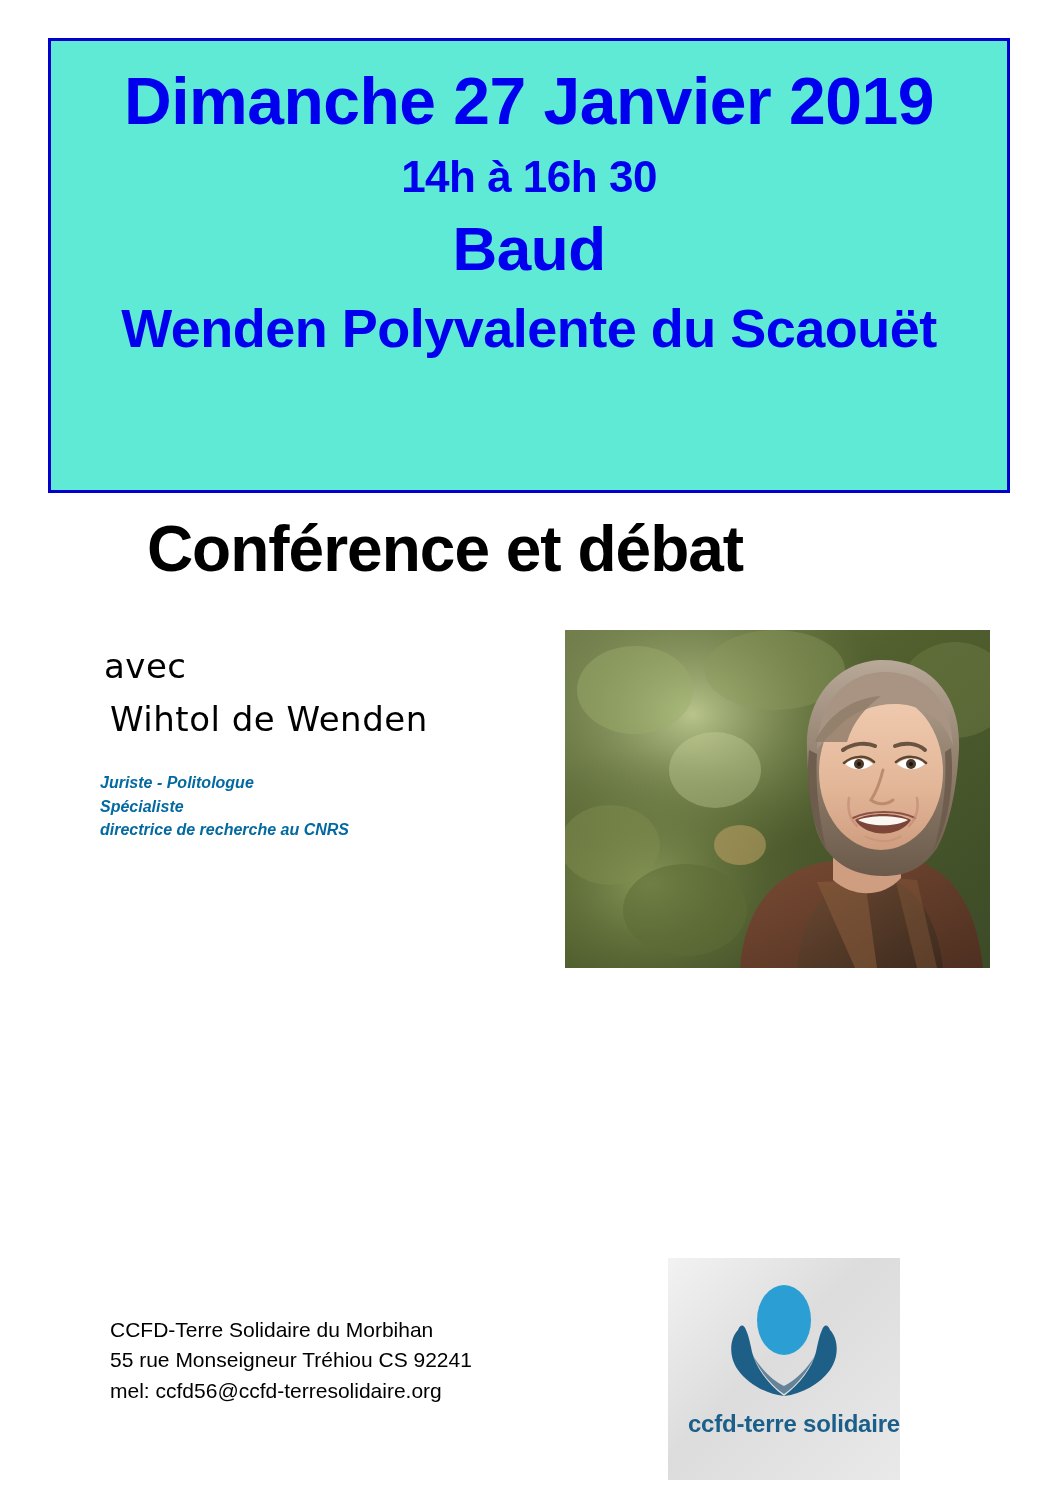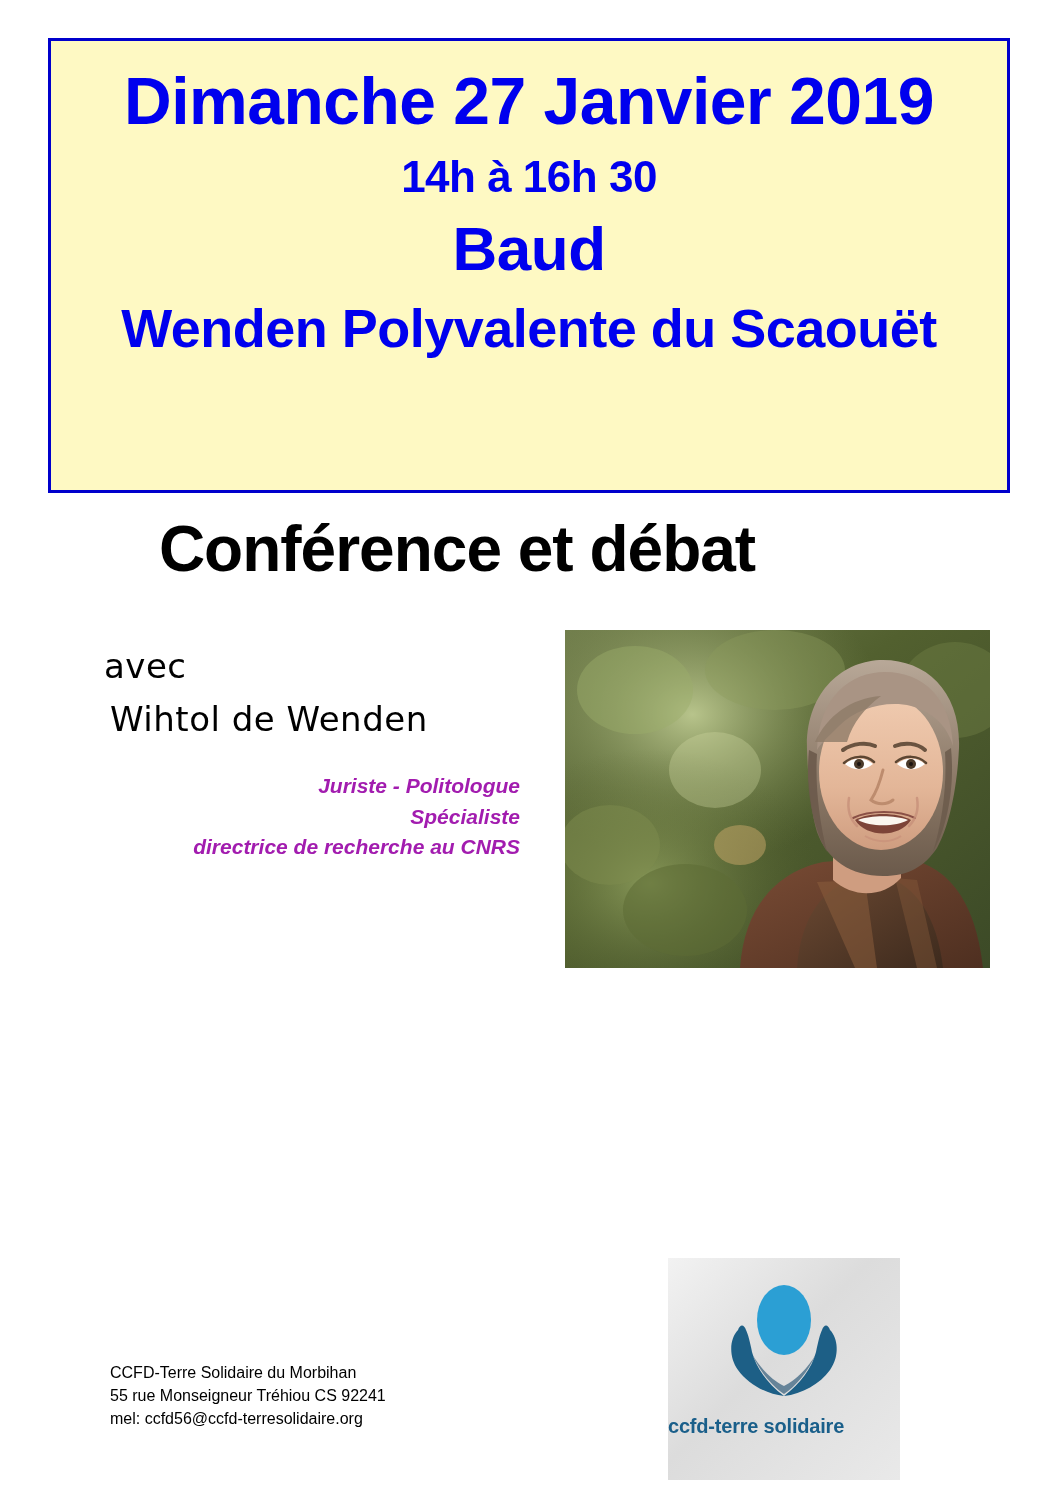--- a/index.html
+++ b/index.html
@@ -23,39 +23,39 @@
 
   
   .header-box {
     position: absolute;
     left: 48px;
     top: 38px;
     width: 962px;
     height: 455px;
     border: 3px solid #0000cc;
     box-sizing: border-box;
-    background: #fef9c3;
+    background: #5eead4;
   }
   .header-line {
     color: #0000ee;
     font-weight: bold;
     text-align: center;
     font-family: "Liberation Sans", sans-serif;
     line-height: 1.05;
     letter-spacing: -0.5px;
   }
   .hl-1 { font-size: 66px; margin-top: 26px; }
   .hl-2 { font-size: 44px; margin-top: 18px; }
   .hl-3 { font-size: 62px; margin-top: 16px; }
   .hl-4 { font-size: 54px; margin-top: 18px; }
 
   
   .main-title {
     position: absolute;
-    left: 12px;
+    left: 0;
     top: 512px;
     width: 890px;
     text-align: center;
     font-size: 64px;
     font-weight: bold;
     color: #000000;
     font-family: "Liberation Sans", sans-serif;
     letter-spacing: -1px;
   }
 
@@ -72,26 +72,26 @@
     color: #000000;
     line-height: 1.55;
     letter-spacing: 0.5px;
   }
   .speaker-avec { margin-left: 4px; }
   .speaker-name1 { margin-left: 10px; }
   .speaker-name2 { margin-left: 10px; }
 
   .speaker-credentials {
     margin-top: 26px;
-    text-align: right;
+    text-align: left;
     font-family: "Liberation Sans", sans-serif;
     font-style: italic;
     font-weight: bold;
-    font-size: 21px;
-    color: #a21caf;
+    font-size: 16px;
+    color: #0369a1;
     line-height: 1.45;
     padding-right: 20px;
   }
 
   
   .portrait {
     position: absolute;
     left: 565px;
     top: 630px;
     width: 425px;
@@ -123,22 +123,22 @@
     left: 110px;
     top: 1255px;
     font-size: 22px;
     font-weight: bold;
     color: #000000;
     font-family: "Liberation Sans", sans-serif;
   }
   .footer-address {
     position: absolute;
     left: 110px;
-    top: 1361px;
-    font-size: 16px;
+    top: 1315px;
+    font-size: 21px;
     color: #000000;
     font-family: "Liberation Sans", sans-serif;
     line-height: 1.45;
   }
   .footer-address div { white-space: pre; }
 
   
   .logo {
     position: absolute;
     left: 668px;
@@ -150,23 +150,23 @@
   .logo-inner {
     position: relative;
     width: 100%;
     height: 100%;
   }
   .logo-text {
     position: absolute;
     left: 0;
     right: 0;
     bottom: 42px;
-    text-align: left;
-    font-family: "Liberation Sans", sans-serif;
-    font-size: 20px;
+    text-align: right;
+    font-family: "Liberation Sans", sans-serif;
+    font-size: 24px;
     font-weight: bold;
     color: #1a5f8a;
     letter-spacing: -0.2px;
   }
 </style>
 </head>
 <body>
 
 <div class="poster">
 

